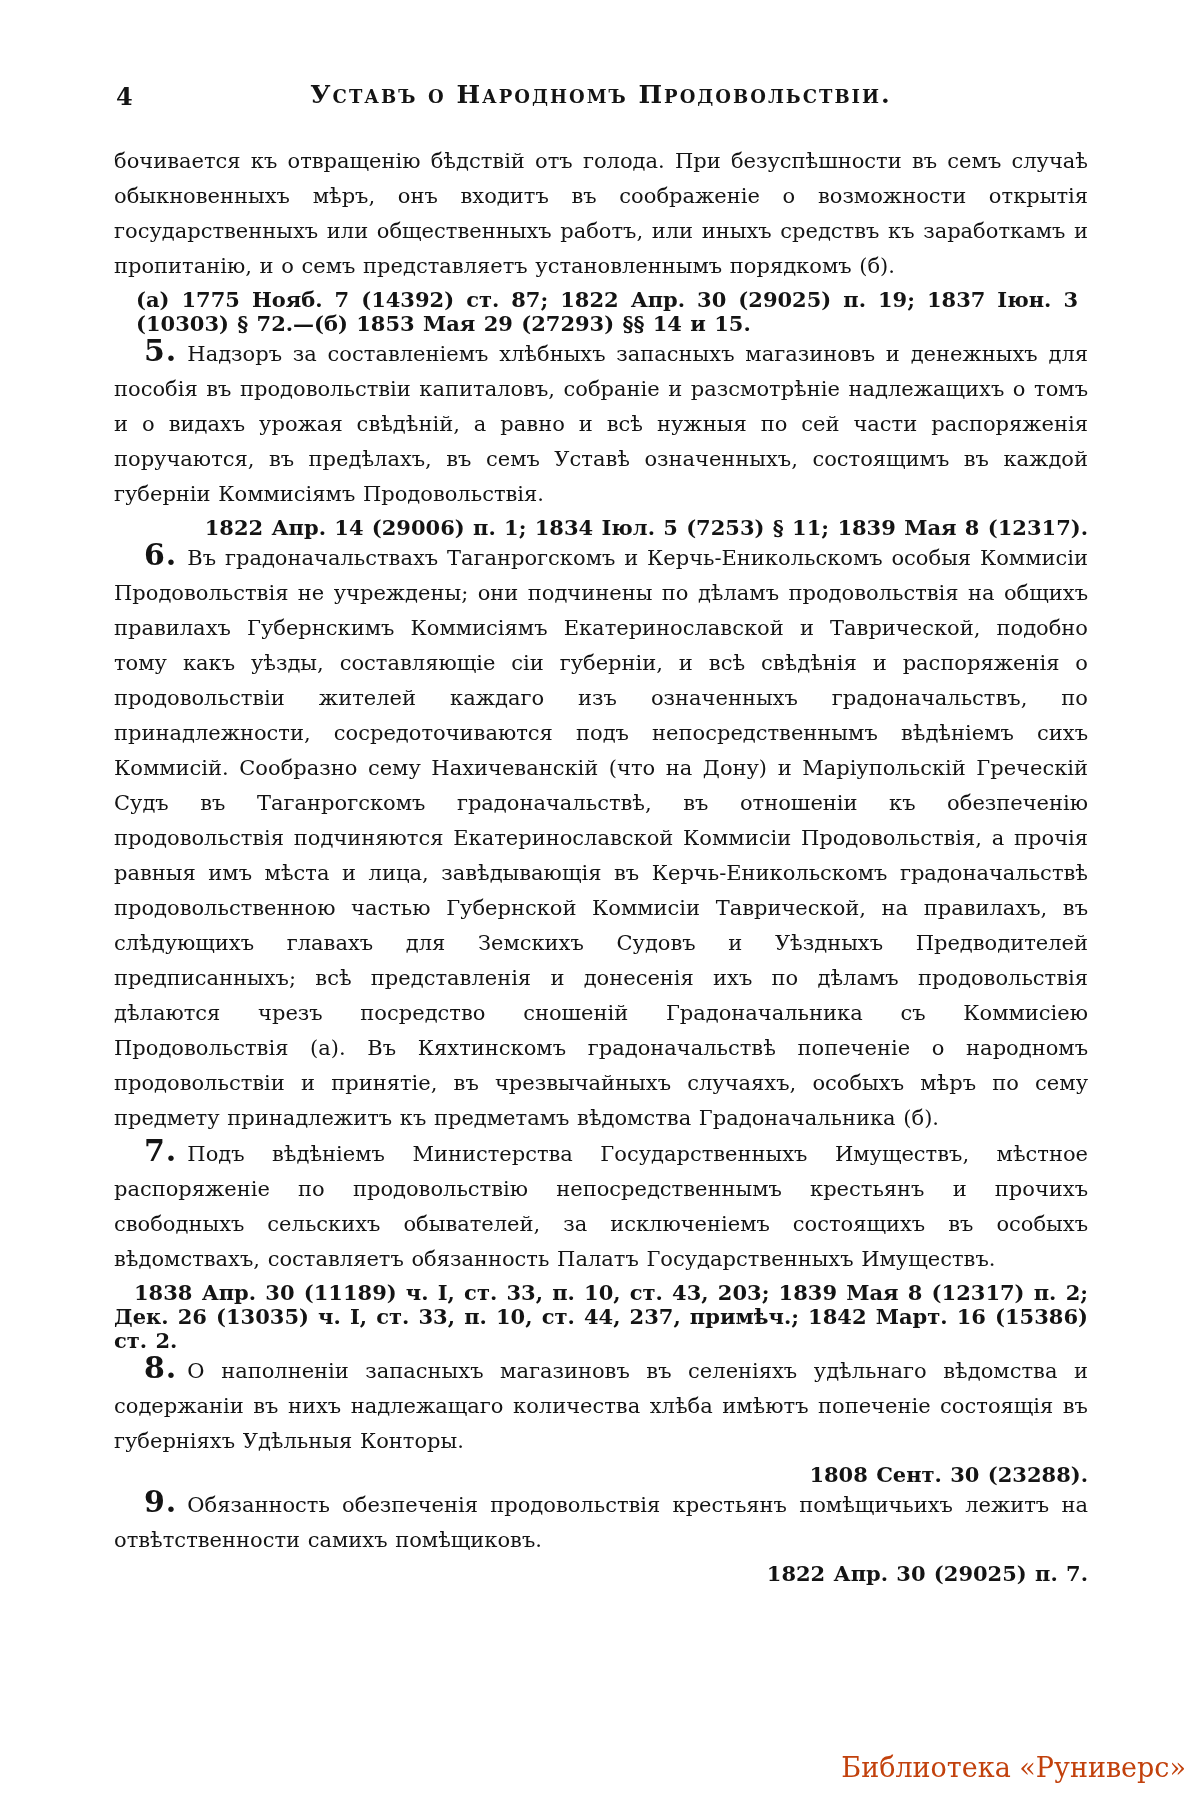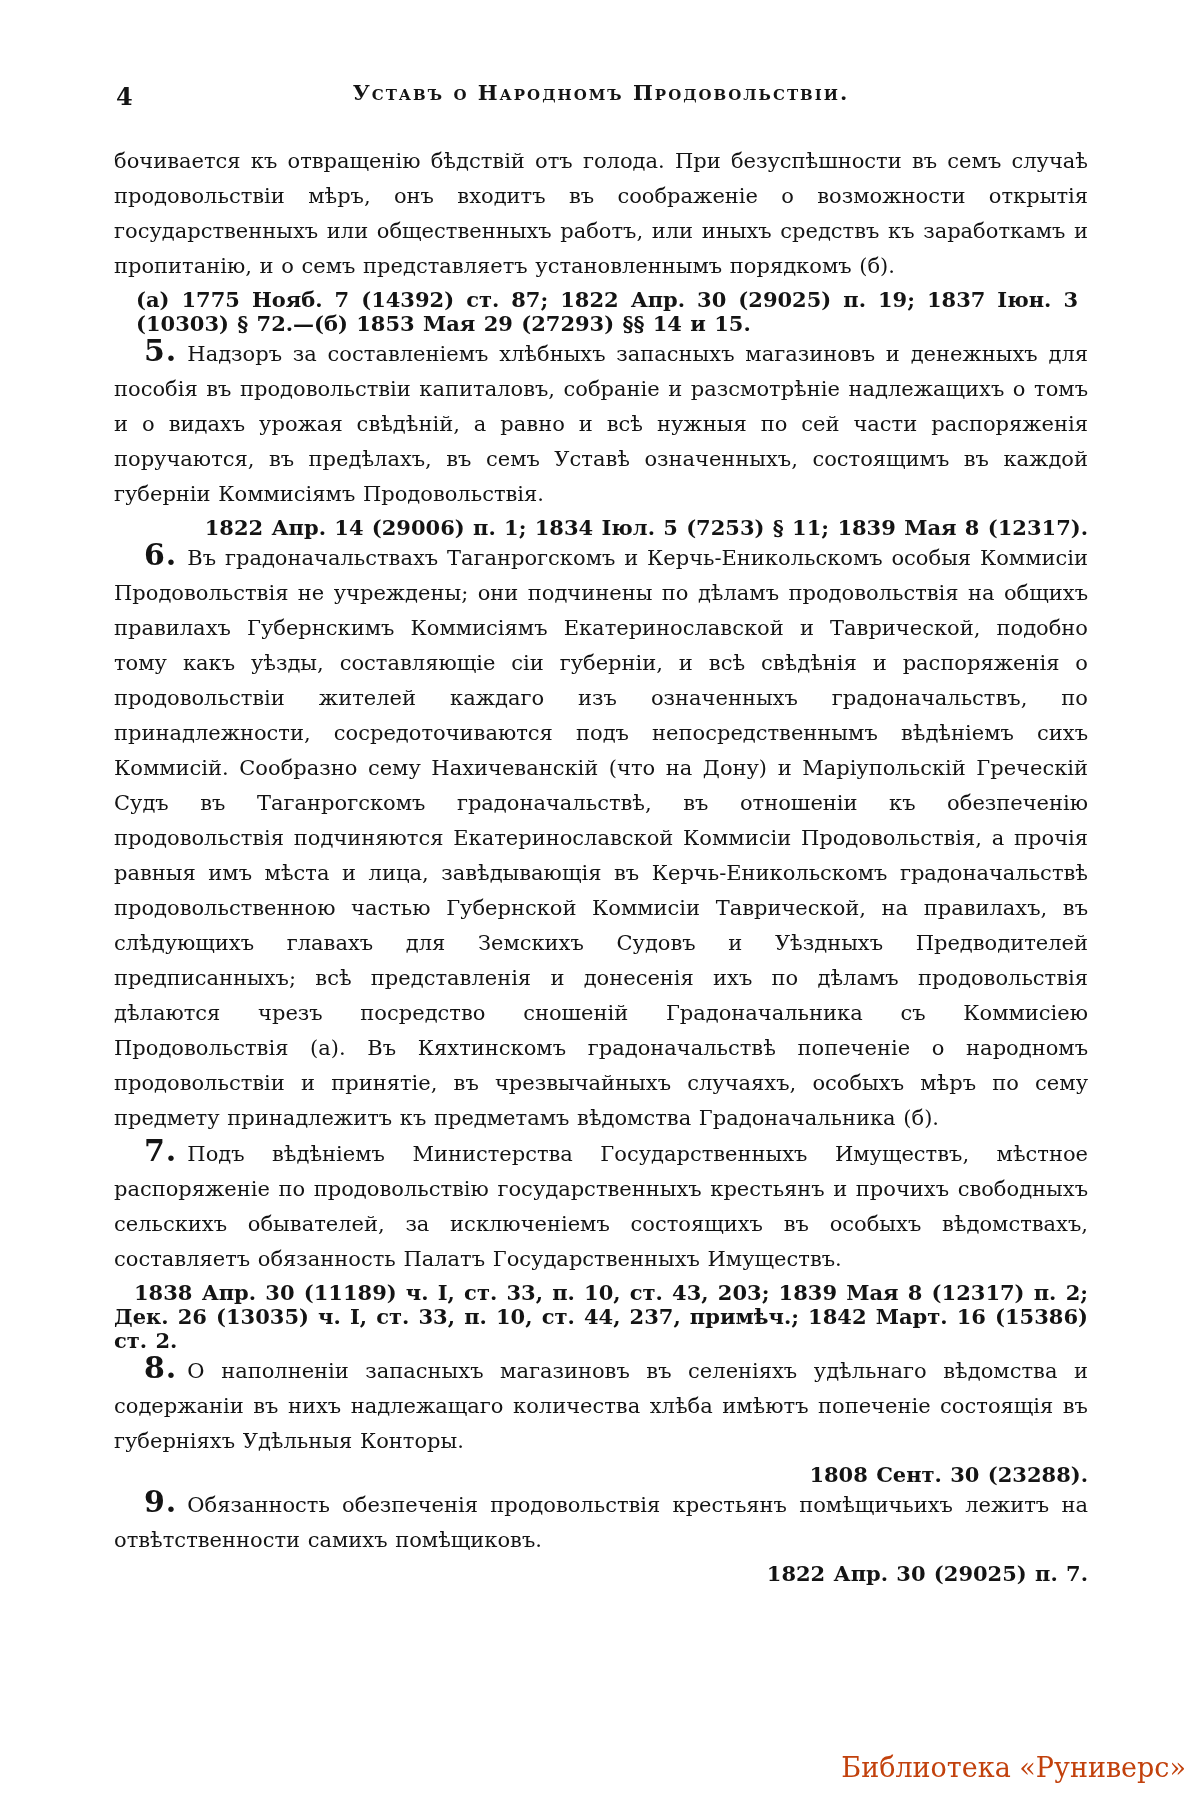--- a/index.html
+++ b/index.html
@@ -14,21 +14,21 @@
     font-family: "DejaVu Serif", "Liberation Serif", serif;
     overflow: hidden;
   }
   .header { position: relative; height: 32px; margin-bottom: 32px; }
   .page-num {
     position: absolute; left: 2px; top: 2px;
     font-size: 24px; font-weight: bold;
   }
   .running-title {
     display: block; text-align: center;
-    font-size: 21px; font-weight: bold;
+    font-size: 25px; font-weight: bold;
     font-variant: small-caps; letter-spacing: 2px;
   }
   .para {
     font-size: 21px; line-height: 35px;
     text-align: justify; margin: 0;
     word-spacing: 1px;
   }
   .section { text-indent: 30px; }
   .secnum {
     font-size: 30px; font-weight: bold;
@@ -51,32 +51,32 @@
 </head>
 <body>
 
 <div class="page">
 
   <div class="header">
     <span class="page-num">4</span>
     <span class="running-title">Уставъ о Народномъ Продовольствіи.</span>
   </div>
 
-  <p class="para"><span>бочивается къ отвращенію бѣдствій отъ голода. При безуспѣшности въ семъ случаѣ продовольствіи мѣръ, онъ входитъ въ соображеніе о возможности открытія государственныхъ или общественныхъ работъ, или иныхъ средствъ къ заработкамъ и пропитанію, и о семъ представляетъ установленнымъ порядкомъ (б).</span></p>
+  <p class="para"><span>бочивается къ отвращенію бѣдствій отъ голода. При безуспѣшности въ семъ случаѣ обыкновенныхъ мѣръ, онъ входитъ въ соображеніе о возможности открытія государственныхъ или общественныхъ работъ, или иныхъ средствъ къ заработкамъ и пропитанію, и о семъ представляетъ установленнымъ порядкомъ (б).</span></p>
 
   <p class="cite indent1">(а) 1775 Нояб. 7 (14392) ст. 87; 1822 Апр. 30 (29025) п. 19; 1837 Іюн. 3 (10303) § 72.—(б) 1853 Мая 29 (27293) §§ 14 и 15.</p>
 
   <p class="para section"><span class="secnum">5.</span><span>Надзоръ за составленіемъ хлѣбныхъ запасныхъ магазиновъ и денежныхъ для пособія въ продовольствіи капиталовъ, собраніе и разсмотрѣніе надлежащихъ о томъ и о видахъ урожая свѣдѣній, а равно и всѣ нужныя по сей части распоряженія поручаются, въ предѣлахъ, въ семъ Уставѣ означенныхъ, состоящимъ въ каждой губерніи Коммисіямъ Продовольствія.</span></p>
 
   <p class="cite center">1822 Апр. 14 (29006) п. 1; 1834 Іюл. 5 (7253) § 11; 1839 Мая 8 (12317).</p>
 
   <p class="para section"><span class="secnum">6.</span><span>Въ градоначальствахъ Таганрогскомъ и Керчь-Еникольскомъ особыя Коммисіи Продовольствія не учреждены; они подчинены по дѣламъ продовольствія на общихъ правилахъ Губернскимъ Коммисіямъ Екатеринославской и Таврической, подобно тому какъ уѣзды, составляющіе сіи губерніи, и всѣ свѣдѣнія и распоряженія о продовольствіи жителей каждаго изъ означенныхъ градоначальствъ, по принадлежности, сосредоточиваются подъ непосредственнымъ вѣдѣніемъ сихъ Коммисій. Сообразно сему Нахичеванскій (что на Дону) и Маріупольскій Греческій Судъ въ Таганрогскомъ градоначальствѣ, въ отношеніи къ обезпеченію продовольствія подчиняются Екатеринославской Коммисіи Продовольствія, а прочія равныя имъ мѣста и лица, завѣдывающія въ Керчь-Еникольскомъ градоначальствѣ продовольственною частью Губернской Коммисіи Таврической, на правилахъ, въ слѣдующихъ главахъ для Земскихъ Судовъ и Уѣздныхъ Предводителей предписанныхъ; всѣ представленія и донесенія ихъ по дѣламъ продовольствія дѣлаются чрезъ посредство сношеній Градоначальника съ Коммисіею Продовольствія (а). Въ Кяхтинскомъ градоначальствѣ попеченіе о народномъ продовольствіи и принятіе, въ чрезвычайныхъ случаяхъ, особыхъ мѣръ по сему предмету принадлежитъ къ предметамъ вѣдомства Градоначальника (б).</span></p>
 
 
-  <p class="para section"><span class="secnum">7.</span><span>Подъ вѣдѣніемъ Министерства Государственныхъ Имуществъ, мѣстное распоряженіе по продовольствію государственныхъ крестьянъ и прочихъ свободныхъ сельскихъ обывателей, за исключеніемъ состоящихъ въ особыхъ вѣдомствахъ, составляетъ обязанность Палатъ Государственныхъ Имуществъ.</span></p>
+  <p class="para section"><span class="secnum">7.</span><span>Подъ вѣдѣніемъ Министерства Государственныхъ Имуществъ, мѣстное распоряженіе по продовольствію непосредственнымъ крестьянъ и прочихъ свободныхъ сельскихъ обывателей, за исключеніемъ состоящихъ въ особыхъ вѣдомствахъ, составляетъ обязанность Палатъ Государственныхъ Имуществъ.</span></p>
 
   <p class="cite hang">1838 Апр. 30 (11189) ч. I, ст. 33, п. 10, ст. 43, 203; 1839 Мая 8 (12317) п. 2; Дек. 26 (13035) ч. I, ст. 33, п. 10, ст. 44, 237, примѣч.; 1842 Март. 16 (15386) ст. 2.</p>
 
   <p class="para section"><span class="secnum">8.</span><span>О наполненіи запасныхъ магазиновъ въ селеніяхъ удѣльнаго вѣдомства и содержаніи въ нихъ надлежащаго количества хлѣба имѣютъ попеченіе состоящія въ губерніяхъ Удѣльныя Конторы.</span></p>
 
   <p class="cite center">1808 Сент. 30 (23288).</p>
 
   <p class="para section"><span class="secnum">9.</span><span>Обязанность обезпеченія продовольствія крестьянъ помѣщичьихъ лежитъ на отвѣтственности самихъ помѣщиковъ.</span></p>
 
   <p class="cite center">1822 Апр. 30 (29025) п. 7.</p>

